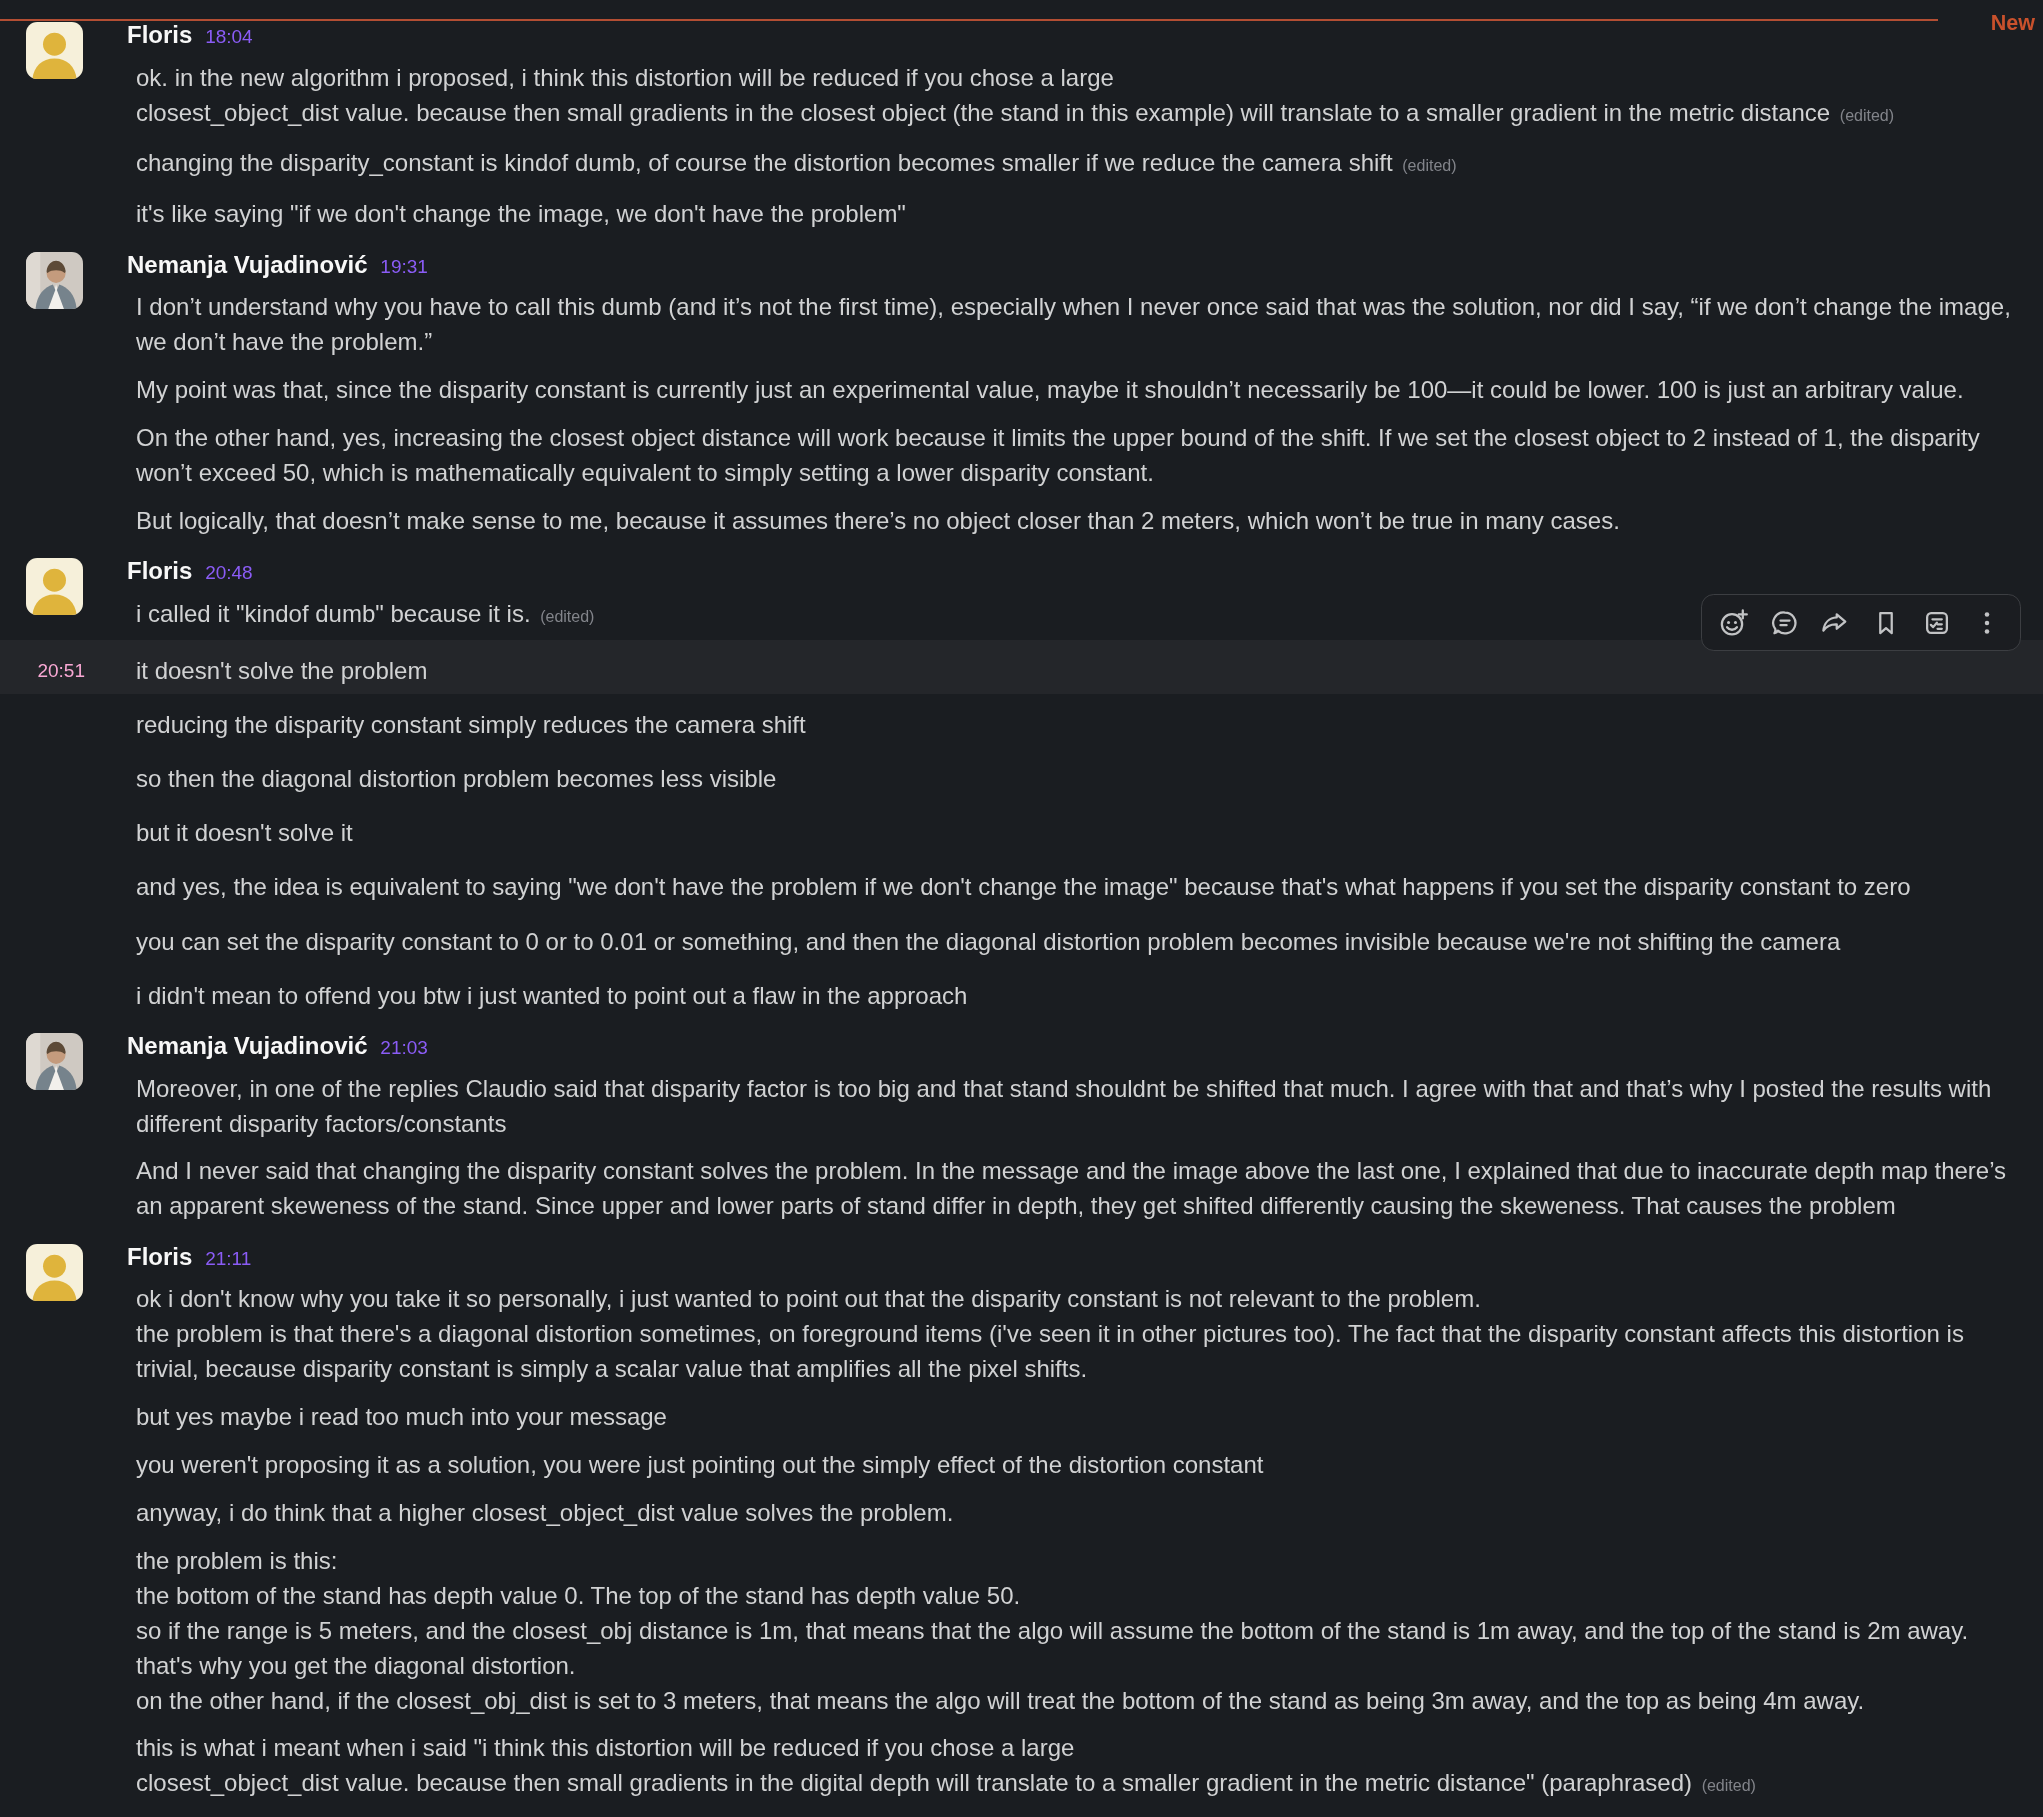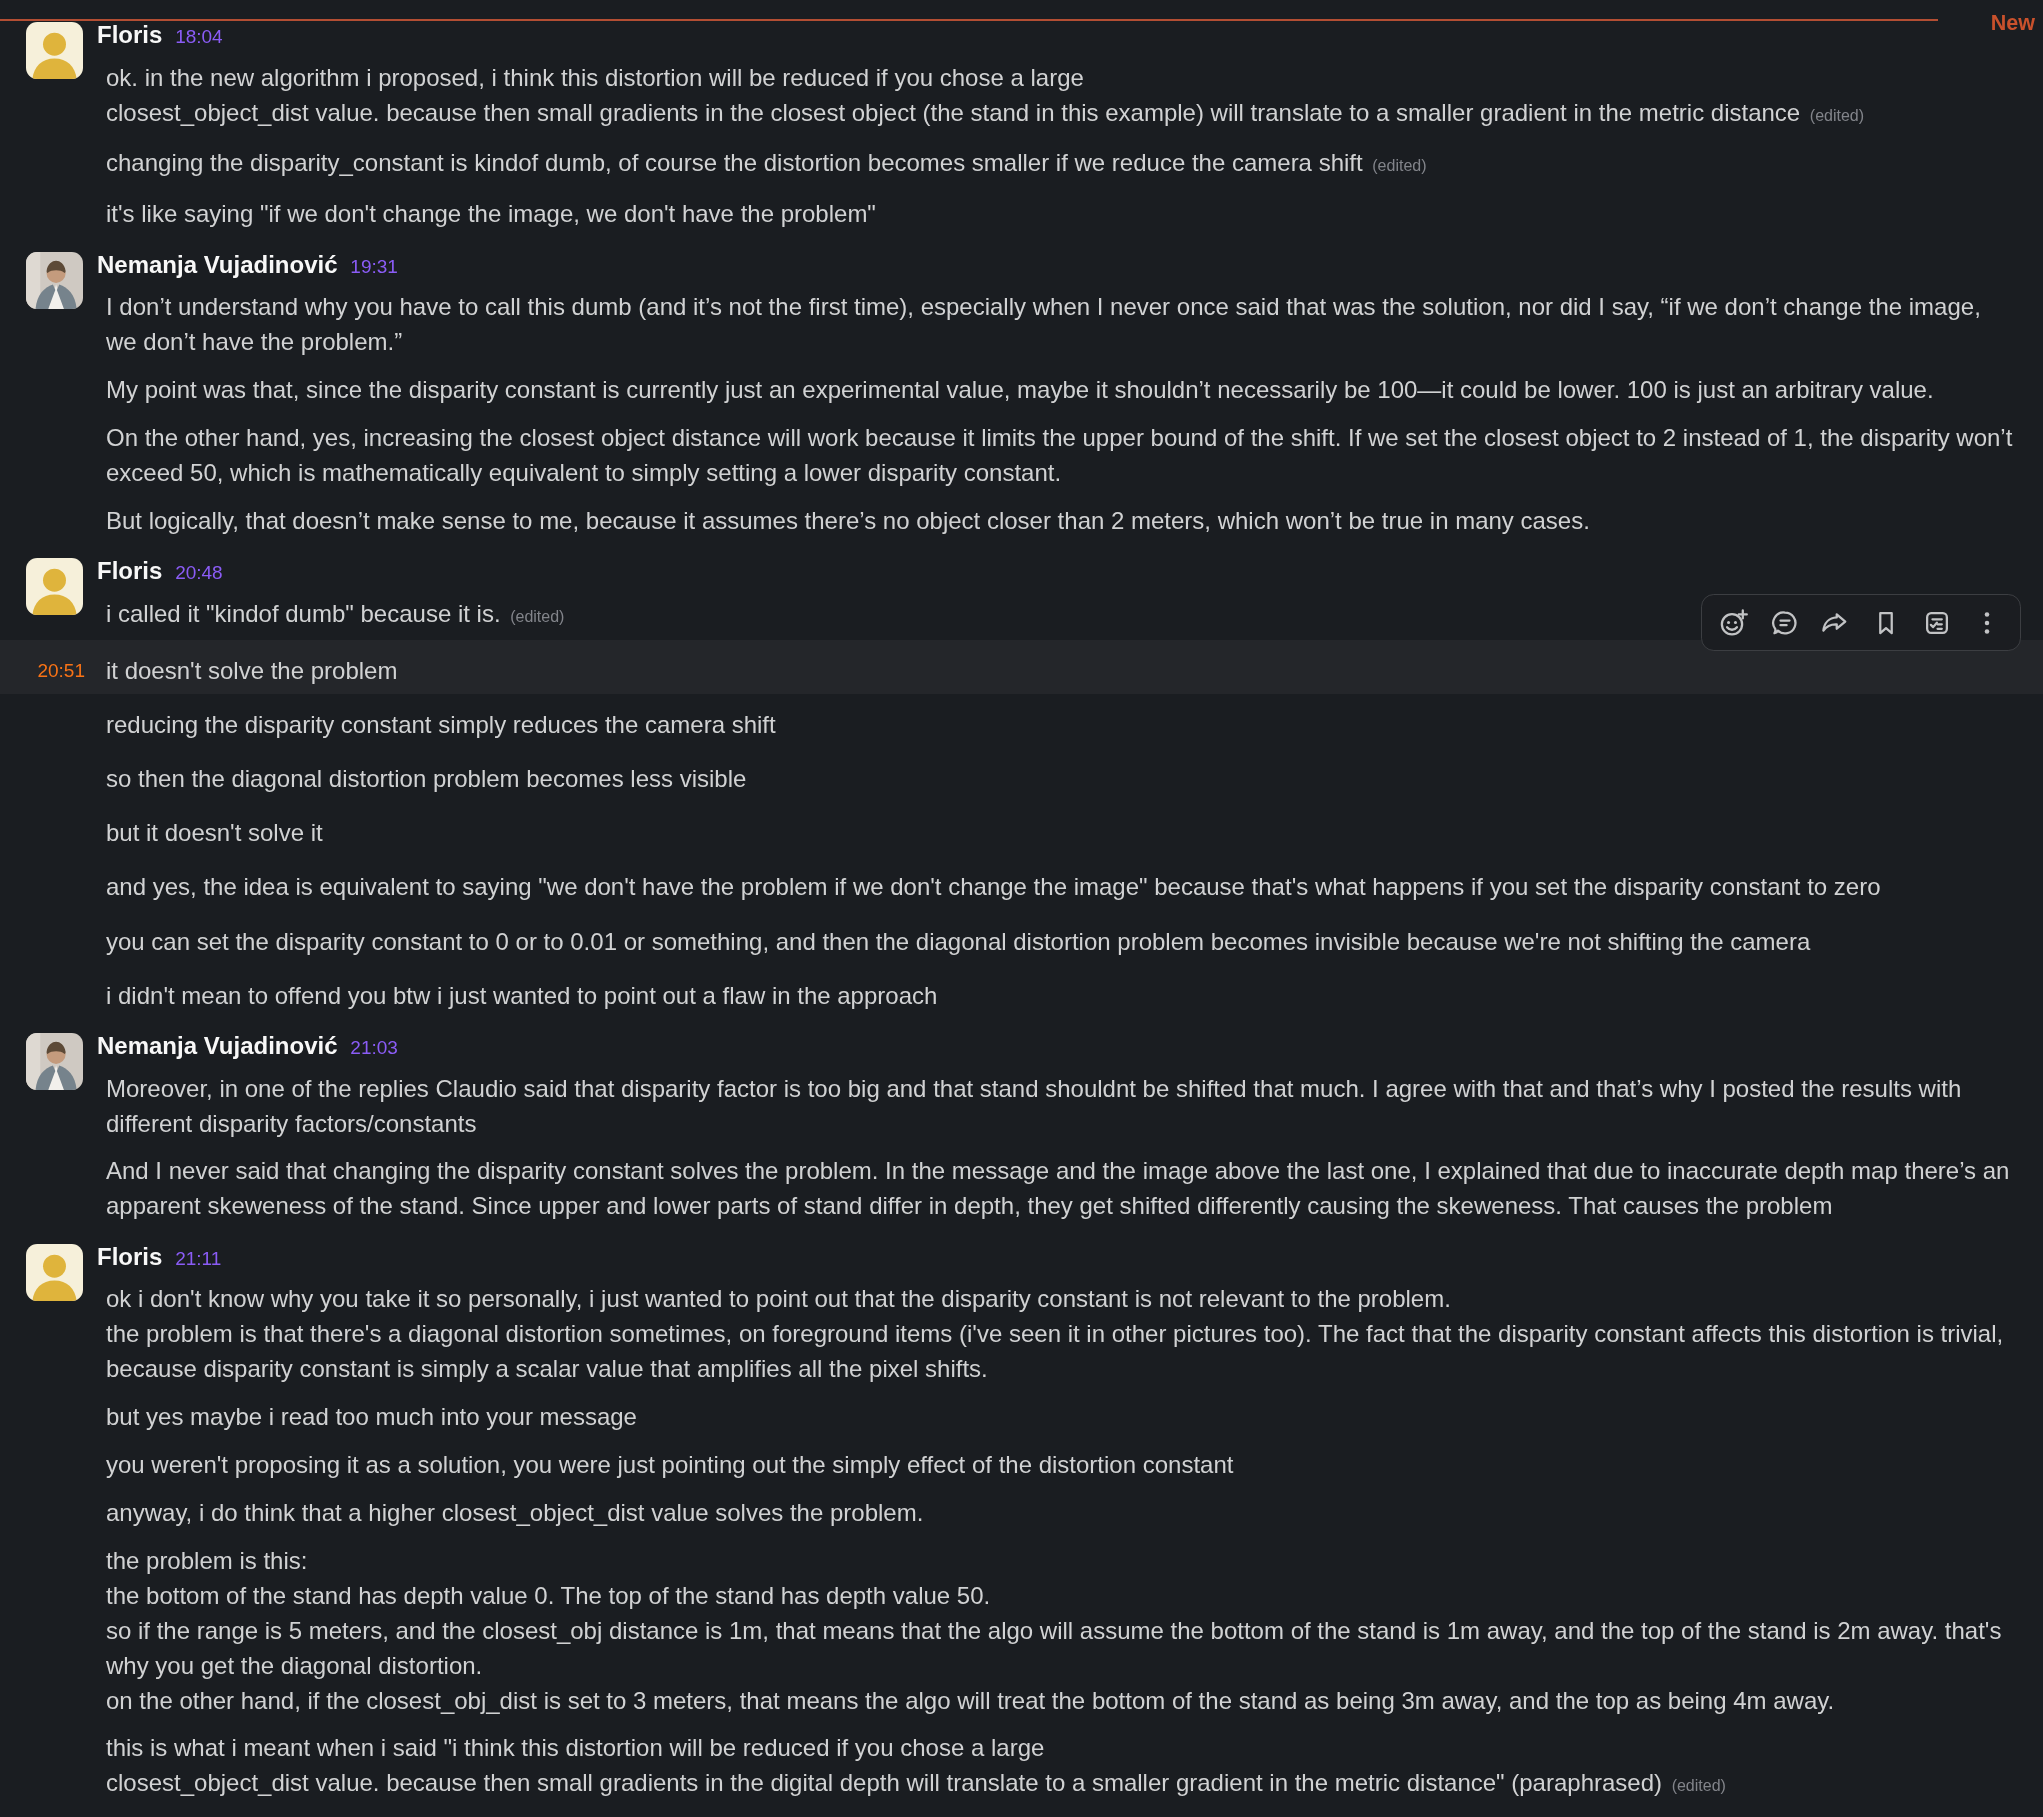--- a/index.html
+++ b/index.html
@@ -12,32 +12,32 @@
   }
   
   .new-divider { position: absolute; top: 16px; left: 0; right: 0; height: 24px; z-index: 5; pointer-events: none; }
   .new-divider .line { position: absolute; top: 3.2px; left: 0; right: 105px; height: 1.6px; background: #b34e33; }
   .new-divider .label {
     position: absolute; top: -3.2px; right: 8px;
     color: #c9512c; font-weight: bold; font-size: 21.5px; line-height: 21.5px;
   }
   
   .feed { position: relative; padding-top: 8px; }
-  .message { position: relative; display: flex; padding: 6.4px 29px 6.4px 0; }
+  .message { position: relative; display: flex; padding: 6.4px 29px 6.4px 0; gap: 30px; }
   .message.with-header { margin-top: 4.8px; }
   .message.hovered { background: #24262a; }
   .gutter { flex: 0 0 97px; }
   .avatar {
     width: 57px; height: 57px; margin-left: 25.5px; margin-top: 3.2px;
     border-radius: 11.2px; overflow: hidden; cursor: pointer;
   }
   .avatar svg { display: block; width: 57px; height: 57px; }
   .gutter-time {
     display: block; width: 85px; text-align: right;
-    color: #f97316; font-size: 19px; line-height: 35px; padding-top: 6.4px;
+    color: #f9a8d4; font-size: 19px; line-height: 35px; padding-top: 6.4px;
   }
   .content { flex: 1 1 auto; min-width: 0; }
   .msg-header { display: flex; align-items: baseline; gap: 12.8px; line-height: 32px; margin-bottom: 6.4px; }
   .author { color: #f8f8f8; font-weight: bold; font-size: 24px; cursor: pointer; }
   .time { color: #8b5cf6; font-size: 19px; cursor: pointer; }
   .block { color: #d1d2d3; font-size: 24px; line-height: 35px; margin-bottom: 12.8px; margin-left: 9px; }
   .block:last-child { margin-bottom: 0; }
   .continuation .content { padding-top: 6.4px; }
   .edited { color: #82848a; font-size: 16px; margin-left: 9.6px; }
   

